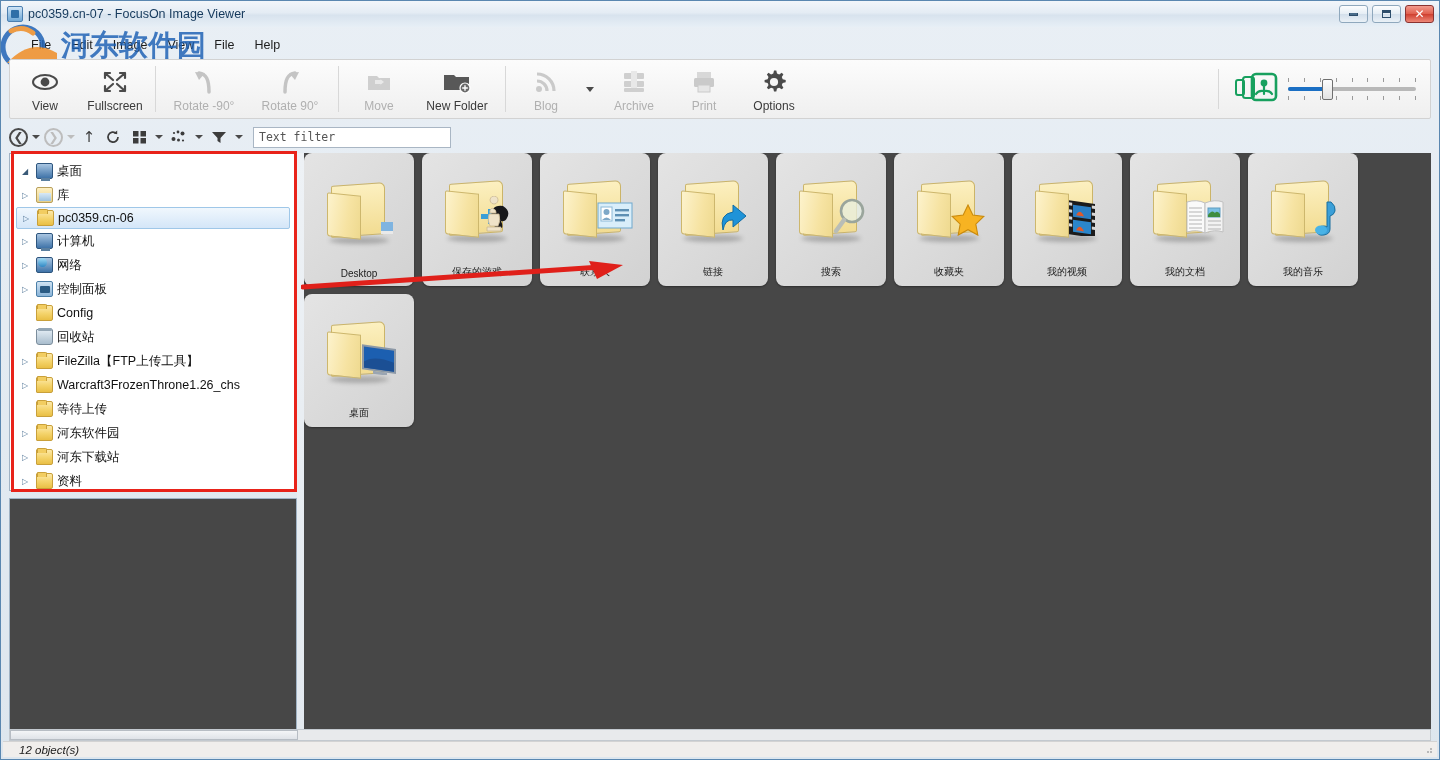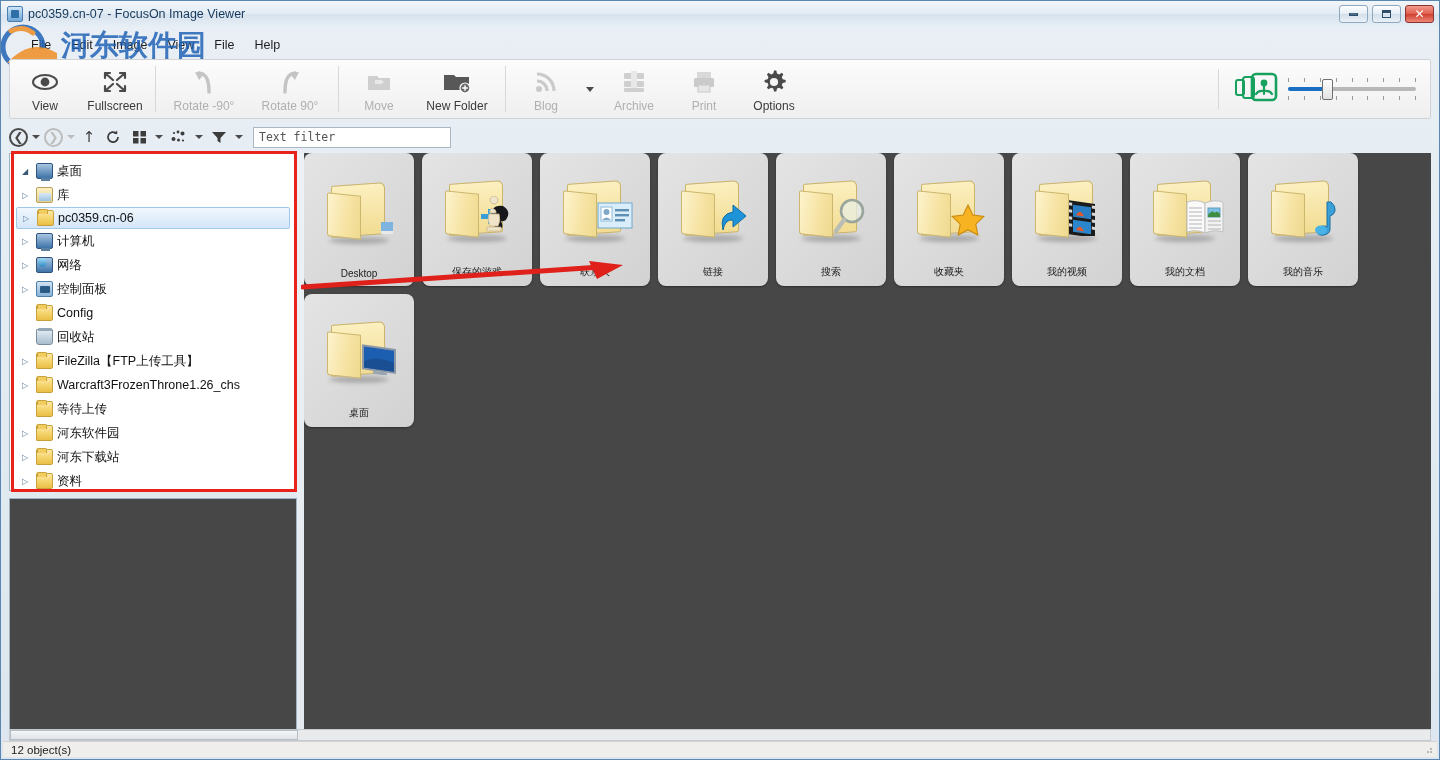--- a/index.html
+++ b/index.html
@@ -205,21 +205,21 @@
 
   
   .hscroll {
     position: absolute; left: 8px; right: 8px; bottom: 18px; height: 12px;
     background: #e8eaec; border: 1px solid #c3c9cf;
   }
   .hscroll .thumbh { position: absolute; left: 0; top: 0; height: 10px; width: 288px; background: linear-gradient(#f3f5f7,#dfe3e8); border: 1px solid #b7bdc4; }
   .statusbar {
     position: absolute; left: 2px; right: 2px; bottom: 2px; height: 16px;
     background: #f0eeec; border-top: 1px solid #d3d3d3;
-    display: flex; align-items: center; padding-left: 8px;
+    display: flex; align-items: center; padding-left: 16px; font-style: italic;
   }
   .statusbar span { font-size: 11.5px; color: #1b1b1b; }
   .grip { position: absolute; right: 3px; bottom: 2px; width: 12px; height: 12px; }
 </style>
 </head>
 <body>
 
 <div class="app">
 
   <div class="titlebar">

